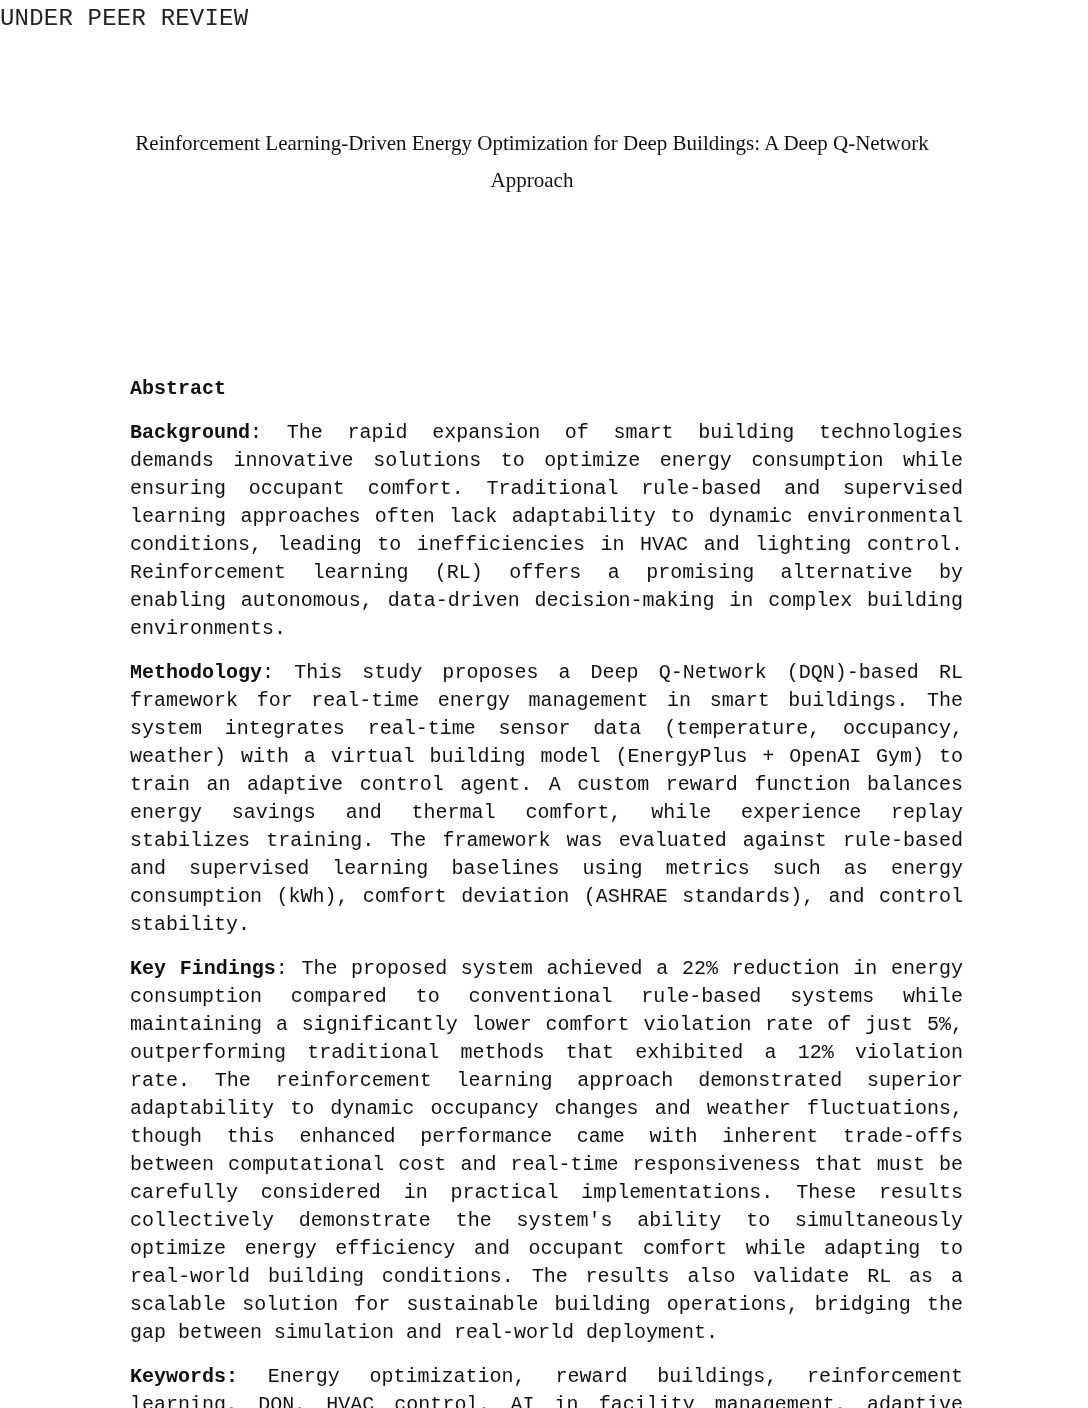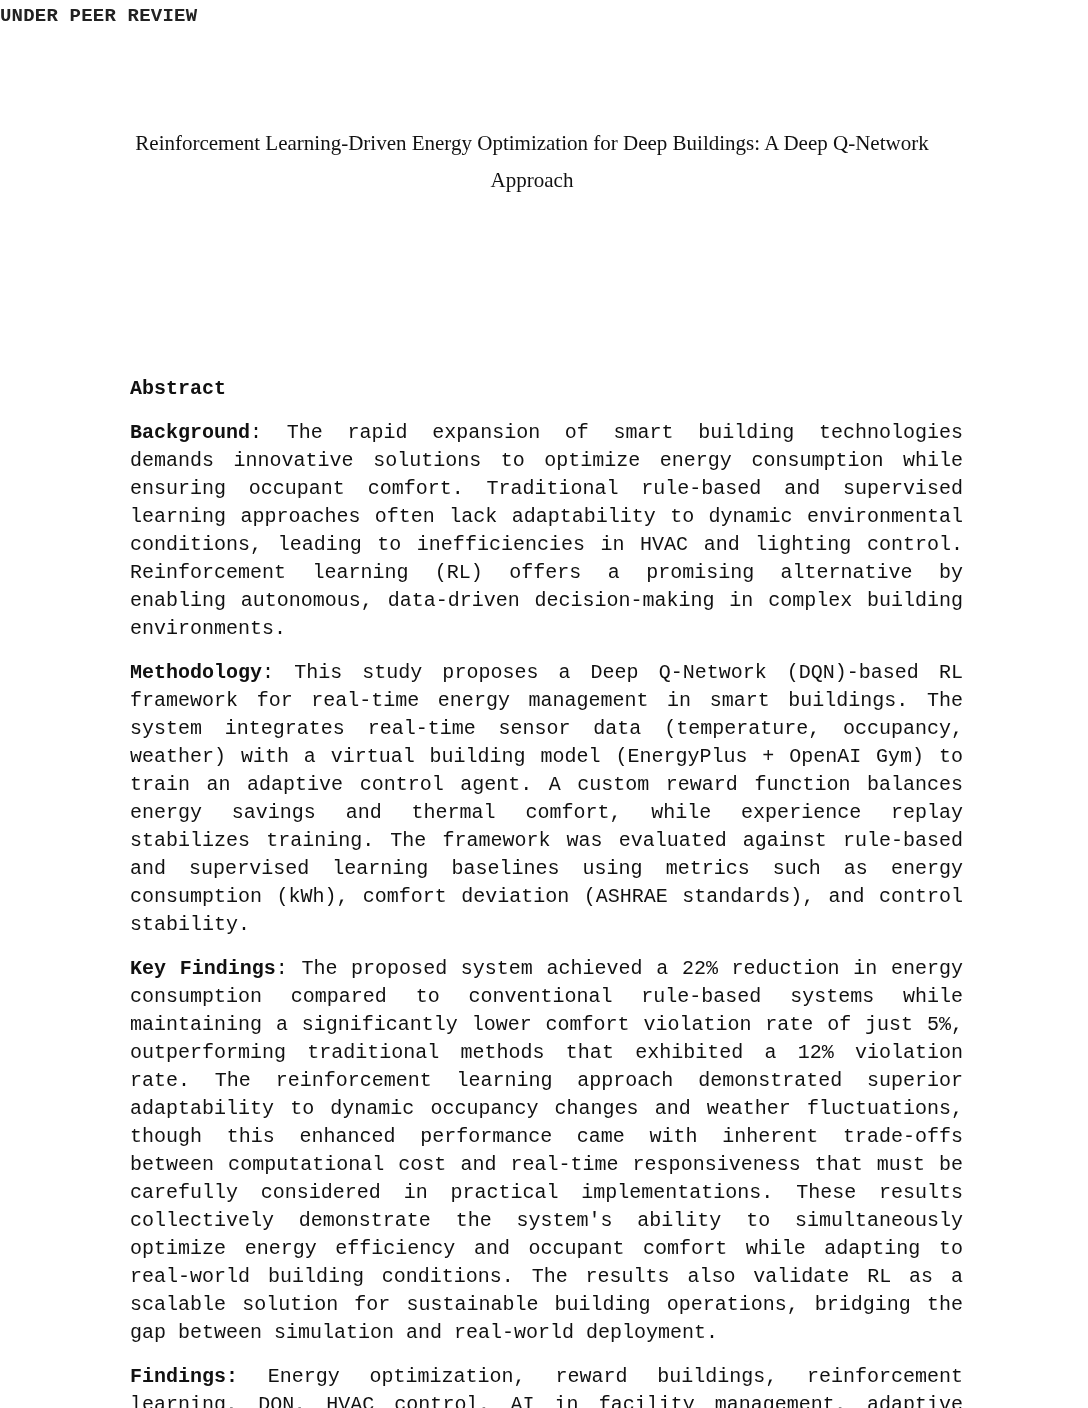--- a/index.html
+++ b/index.html
@@ -1,19 +1,19 @@
 <!DOCTYPE html>
 <html><head>
   <meta charset="utf-8">
   <style>
     html, body { margin: 0; padding: 0; background: #ffffff; }
     body { width: 1088px; height: 1408px; position: relative; overflow: hidden; color: #111; }
     .watermark {
       position: absolute; left: 0; top: 5px;
-      font-family: "Liberation Mono", monospace; font-size: 19px; letter-spacing: 0.2px; color: #222; font-weight: bold;
+      font-family: "Liberation Mono", monospace; font-size: 24px; letter-spacing: 0.2px; color: #222;
     }
     .title {
       position: absolute; left: 110px; top: 125px; width: 844px;
       font-family: "Liberation Serif", serif; font-size: 21px; line-height: 37px;
       text-align: center; color: #111;
     }
     .abstract {
       position: absolute; left: 130px; top: 375px; width: 833px;
       font-family: Liberation Mono, monospace; font-size: 20px; color: #111;
     }
@@ -30,14 +30,14 @@
 
 <div class="abstract">
   <h2>Abstract</h2>
 
   <p><b>Background</b><span>: </span><span>The rapid expansion of smart building technologies demands innovative solutions to optimize energy consumption while ensuring occupant comfort. Traditional rule-based and supervised learning approaches often lack adaptability to dynamic environmental conditions, leading to inefficiencies in HVAC and lighting control. Reinforcement learning (RL) offers a promising alternative by enabling autonomous, data-driven decision-making in complex building environments.</span></p>
 
   <p><b>Methodology</b><span>: </span><span>This study proposes a Deep Q-Network (DQN)-based RL framework for real-time energy management in smart buildings. The system integrates real-time sensor data (temperature, occupancy, weather) with a virtual building model (EnergyPlus + OpenAI Gym) to train an adaptive control agent. A custom reward function balances energy savings and thermal comfort, while experience replay stabilizes training. The framework was evaluated against rule-based and supervised learning baselines using metrics such as energy consumption (kWh), comfort deviation (ASHRAE standards), and control stability.</span></p>
 
   <p><b>Key Findings</b><span>: </span><span>The proposed system achieved a 22% reduction in energy consumption compared to conventional rule-based systems while maintaining a significantly lower comfort violation rate of just 5%, outperforming traditional methods that exhibited a 12% violation rate. The reinforcement learning approach demonstrated superior adaptability to dynamic occupancy changes and weather fluctuations, though this enhanced performance came with inherent trade-offs between computational cost and real-time responsiveness that must be carefully considered in practical implementations. These results collectively demonstrate the system's ability to simultaneously optimize energy efficiency and occupant comfort while adapting to real-world building conditions. The results also validate RL as a scalable solution for sustainable building operations, bridging the gap between simulation and real-world deployment.</span></p>
 
-  <p><b>Findings:</b><span> </span><span>Energy optimization, reward buildings, reinforcement learning, DQN, HVAC control, AI in facility management, adaptive control.</span></p>
+  <p><b>Keywords:</b><span> </span><span>Energy optimization, reward buildings, reinforcement learning, DQN, HVAC control, AI in facility management, adaptive control.</span></p>
 </div>
 
 </body></html>

